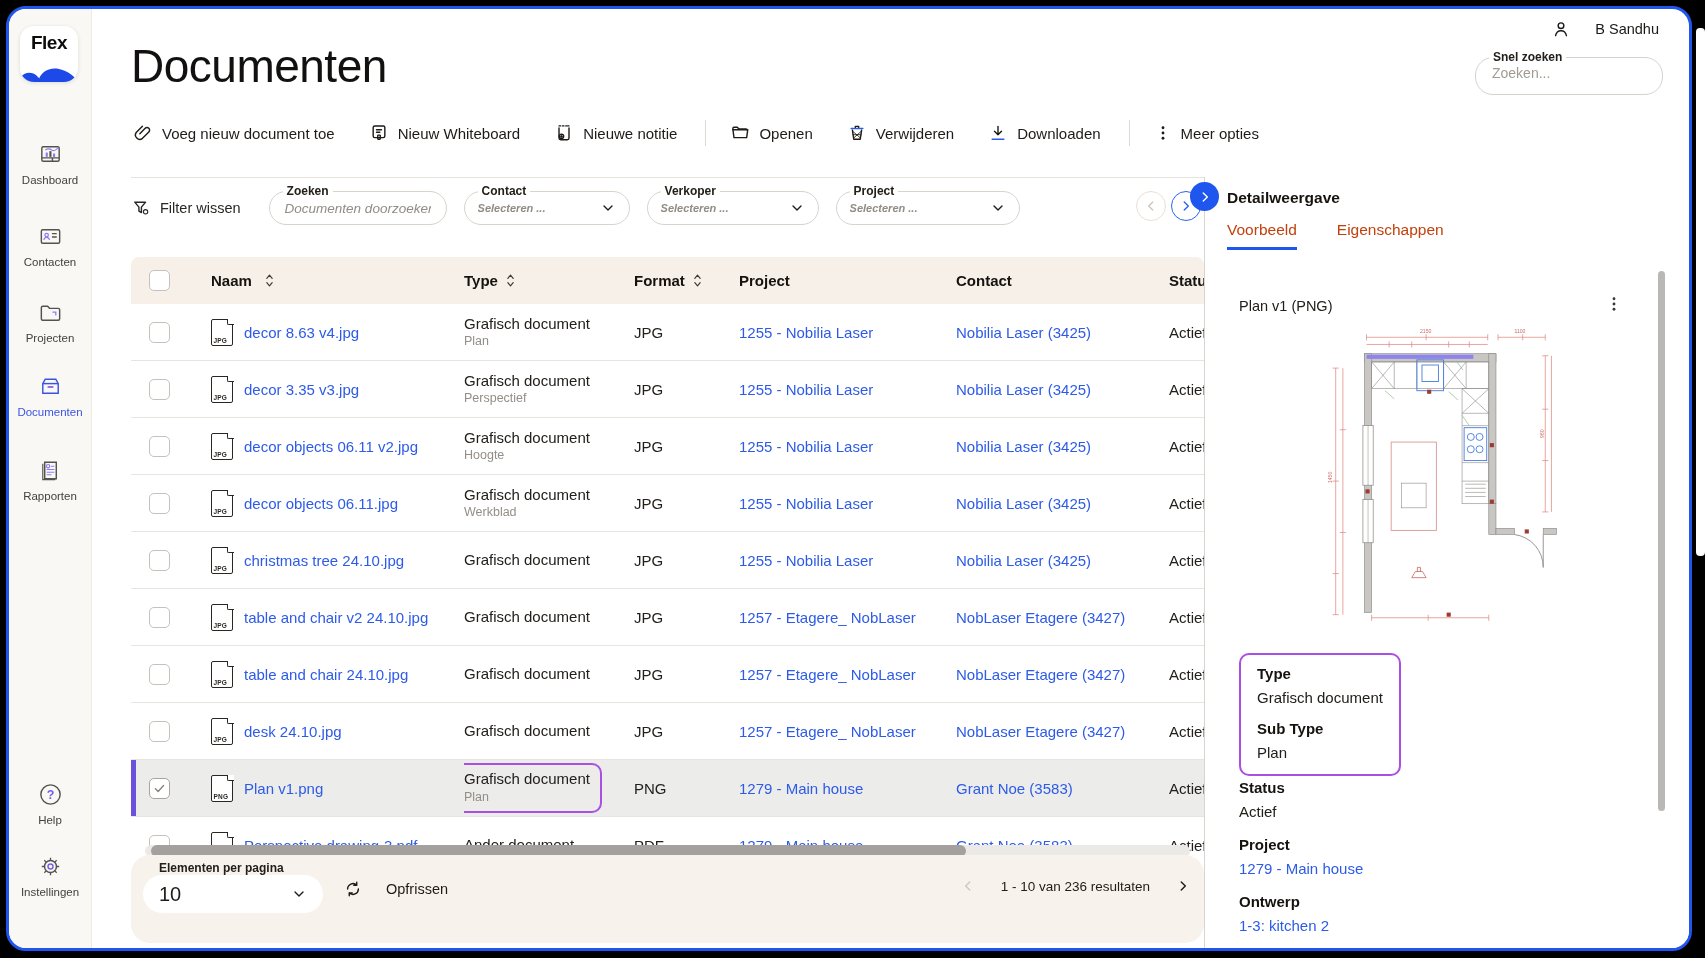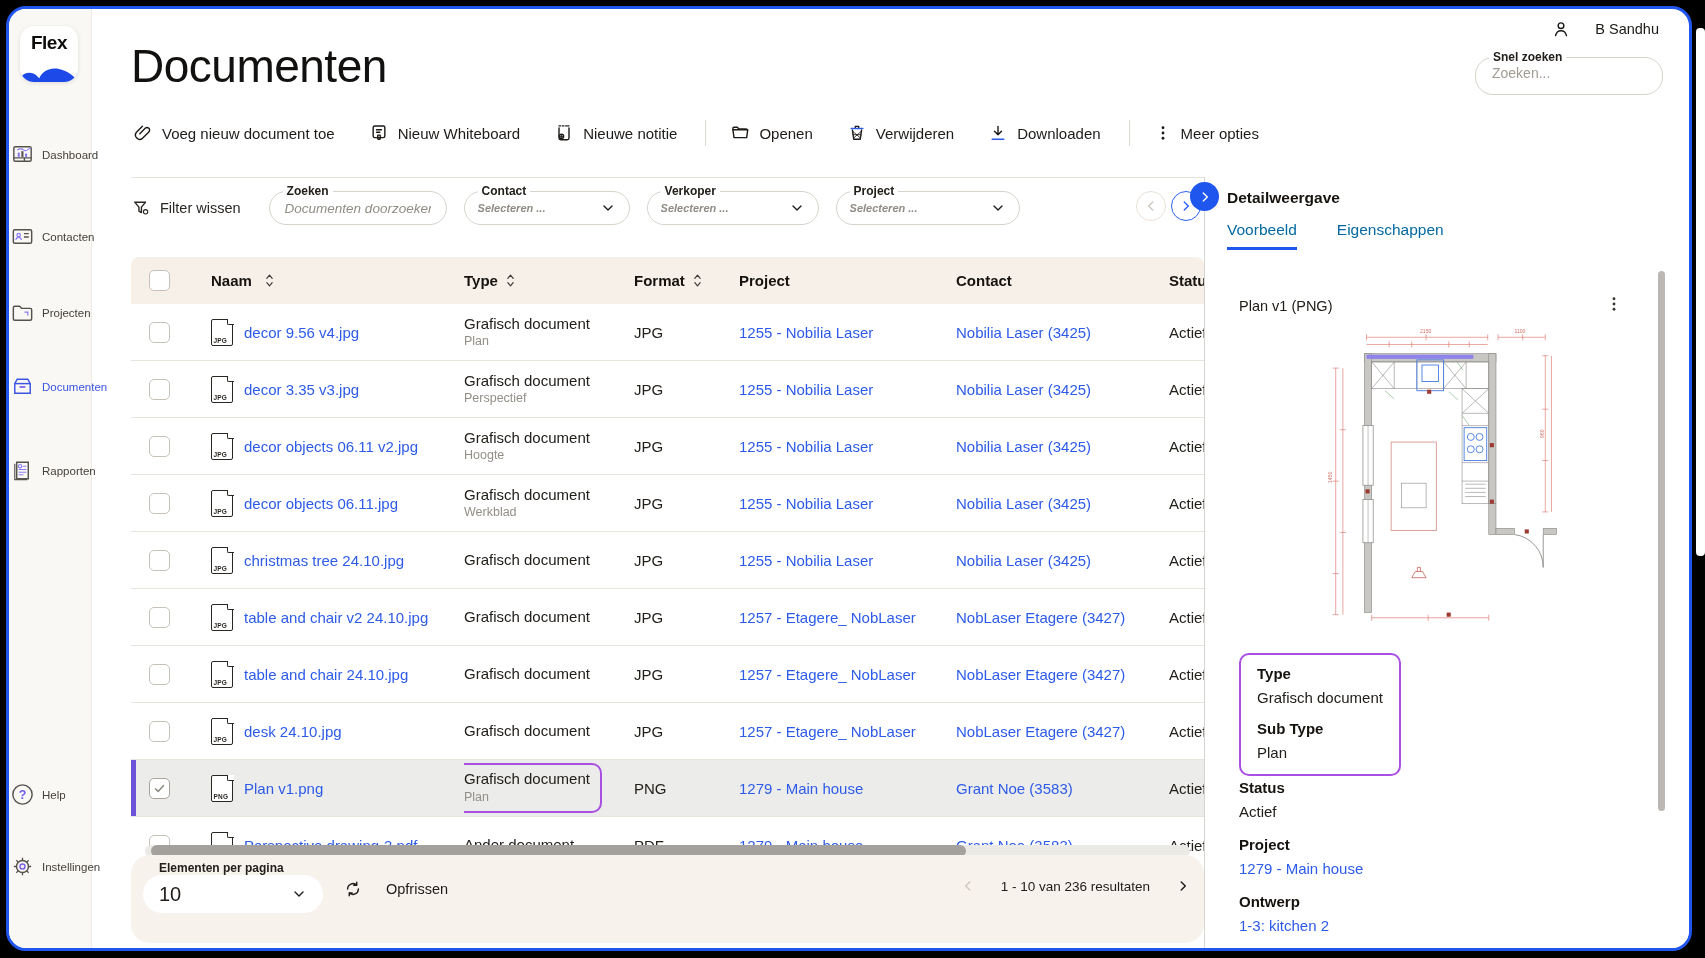--- a/index.html
+++ b/index.html
@@ -9,21 +9,21 @@
     border:3px solid #2056ee;border-radius:20px;overflow:hidden;}
   .i{display:inline-flex;align-items:center;justify-content:center;}
   .i svg{display:block;}
 
   
   .sidebar{position:absolute;left:0;top:0;bottom:0;width:82px;background:#faf8f5;border-right:1px solid #efeae4;}
   .logo{position:absolute;left:11px;top:17px;width:58px;height:56px;background:#fff;border-radius:14px;
     box-shadow:0 1px 4px rgba(0,0,0,.12);overflow:hidden;text-align:center;}
   .logo .word{display:block;font-weight:700;font-size:19px;letter-spacing:-.5px;color:#0d0c0b;margin-top:6px;}
   .logo svg{position:absolute;left:0;bottom:0;}
-  .nav-item{position:absolute;left:0;width:82px;display:flex;flex-direction:row;align-items:center;gap:6px;
+  .nav-item{position:absolute;left:0;width:82px;display:flex;flex-direction:column;align-items:center;gap:6px;
     color:#55504a;cursor:pointer;}
   .nav-item .nav-label{font-size:11.5px;color:#45413c;}
   .nav-item.active{color:#3b54e4;}
   .nav-item.active .nav-label{color:#3b54e4;}
 
   
   .user-chip{position:absolute;right:30px;top:10px;display:flex;align-items:center;gap:24px;font-size:14.5px;color:#1c1a17;}
   .page-title{position:absolute;left:122px;top:30px;font-size:46px;font-weight:500;letter-spacing:-.5px;color:#121110;margin:0;}
   .quick-search{position:absolute;right:26px;top:48px;width:186px;height:36px;border:1px solid #d6d1cb;border-radius:18px;background:#fff;}
   .quick-search .qs-label{position:absolute;top:-8px;left:13px;background:#fff;padding:0 4px;font-size:12px;font-weight:700;color:#23201c;}
@@ -88,21 +88,21 @@
   .pg-prev{color:#cfc7bd;cursor:default;}
   .pg-next{color:#1d1b19;cursor:pointer;}
 
   
   .vdivider{position:absolute;left:1195px;top:168px;bottom:0;width:1px;background:#d8d5d0;}
   .panel-toggle{position:absolute;left:1181px;top:173px;width:29px;height:29px;border-radius:50%;background:#1f56ee;border:0;
     color:#fff;display:flex;align-items:center;justify-content:center;cursor:pointer;z-index:5;}
   .detail-panel{position:absolute;left:1196px;top:168px;right:0;bottom:0;background:#fff;}
   .dw-title{position:absolute;left:22px;top:12px;font-size:15.5px;font-weight:700;color:#16130f;}
   .tabs{position:absolute;left:22px;top:44px;display:flex;gap:40px;}
-  .tab{position:relative;font-size:15.5px;color:#0369a1;padding-bottom:11px;cursor:pointer;}
+  .tab{position:relative;font-size:15.5px;color:#c2410c;padding-bottom:11px;cursor:pointer;}
   .tab.active::after{content:"";position:absolute;left:0;right:0;bottom:0;height:3px;background:#1f56ee;}
   .file-row{position:absolute;left:34px;top:116px;right:64px;display:flex;justify-content:space-between;align-items:center;}
   .file-title{font-size:14.5px;color:#23201c;}
   .kebab-btn{background:none;border:0;color:#3a3733;cursor:pointer;padding:2px;}
   .plan-wrap{position:absolute;left:108px;top:150px;}
   .pbox{position:absolute;left:34px;top:476px;border:2px solid #a94fe2;border-radius:10px;padding:10px 16px 13px;display:inline-block;}
   .fld-label{font-size:15px;font-weight:700;color:#16130f;margin-bottom:7px;}
   .fld-value{font-size:15px;color:#23201c;}
   .fld-value.link{color:#2d5be8;}
   .pbox .grp + .grp{margin-top:14px;}
@@ -385,21 +385,21 @@
       </div>
     <div id="tbody">
         <div class="tr">
           <div class="td td-check">
             <span class="cb"></span>
           </div>
           <div class="td td-name">
             <span class="fic">
               <b>JPG</b>
             </span>
-            <a class="link">decor 9.56 v4.jpg</a>
+            <a class="link">decor 8.63 v4.jpg</a>
           </div>
           <div class="td"><span class="type-wrap"><span class="type-main">Grafisch document</span><span class="type-sub">Plan</span></span></div>
           <div class="td">JPG</div>
           <div class="td"><a class="link">1255 - Nobilia Laser</a></div>
           <div class="td"><a class="link">Nobilia Laser (3425)</a></div>
           <div class="td">Actief</div>
         </div>
         <div class="tr">
           <div class="td td-check">
             <span class="cb"></span>

